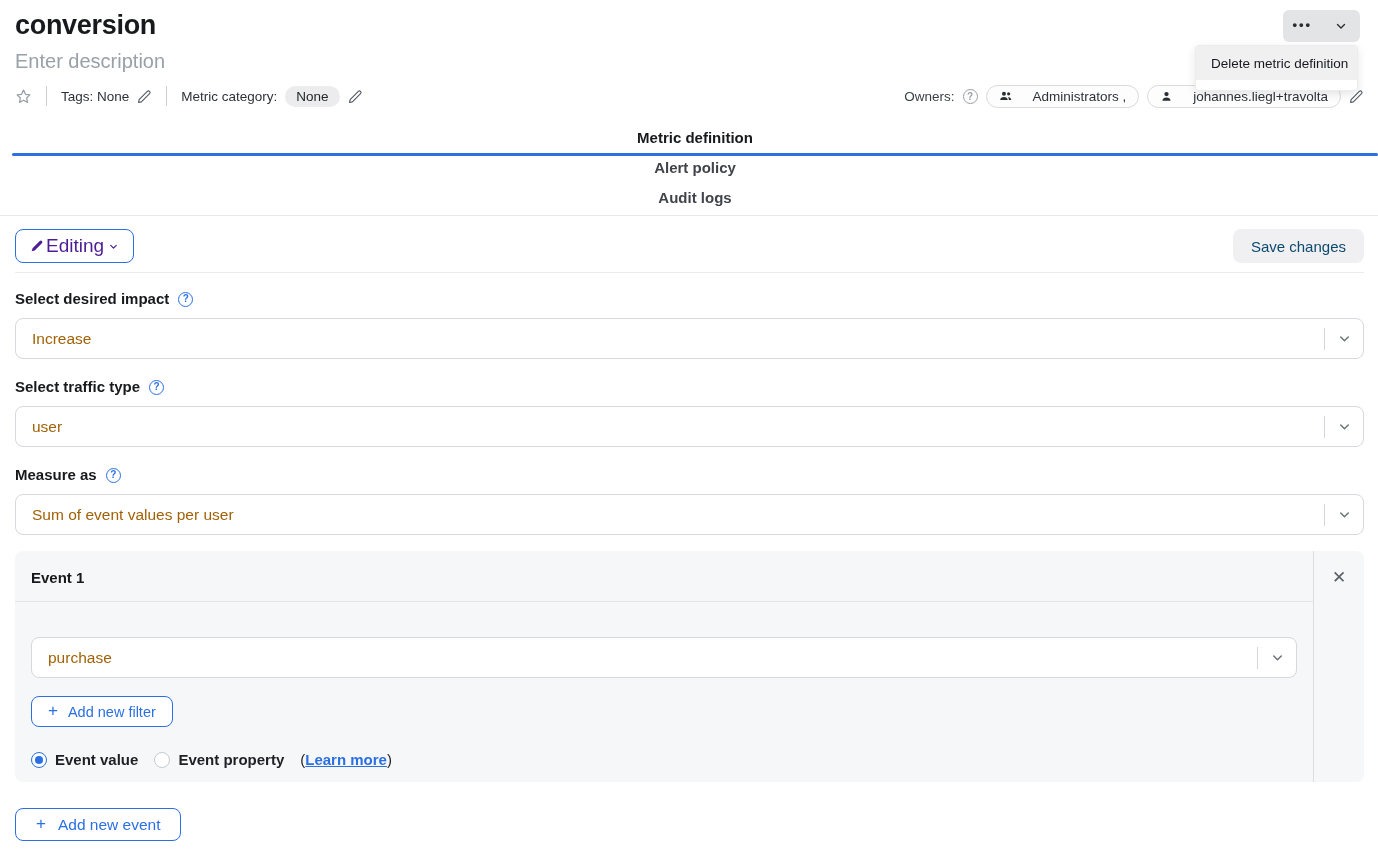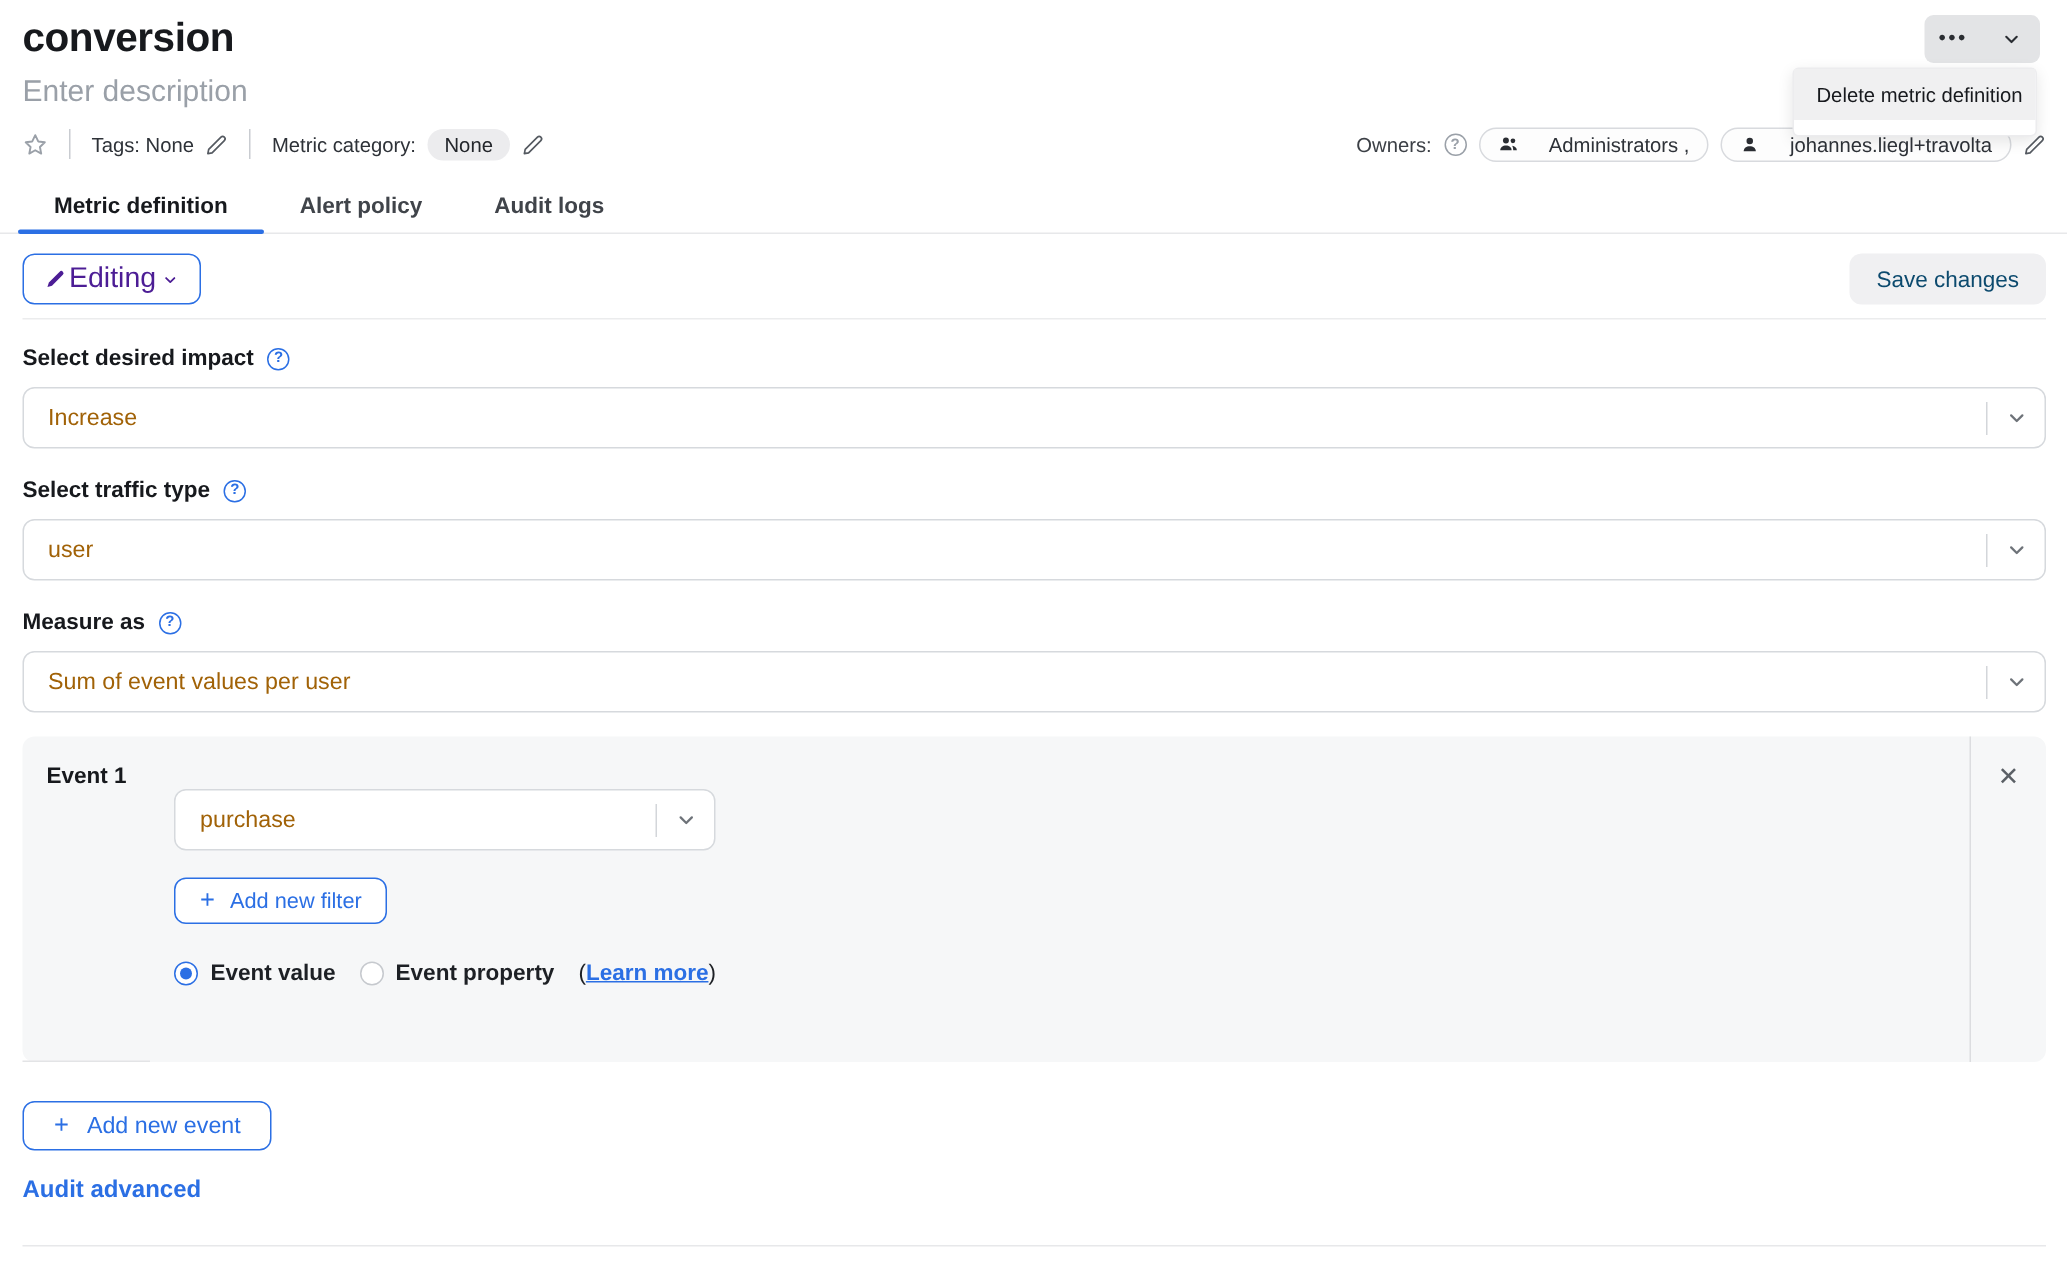--- a/index.html
+++ b/index.html
@@ -28,21 +28,21 @@
           border-radius:6px; display:flex; align-items:center; }
   .more-group button { flex:1; height:100%; background:none; border:none; cursor:pointer;
           display:flex; align-items:center; justify-content:center; color:#2a2d32; }
   .dots { font-size:13px; letter-spacing:2px; font-weight:700; line-height:1; padding-bottom:4px; }
 
   .menu { position:absolute; top:45px; right:20px; width:163px; background:#ffffff; z-index:5;
           border:1px solid #ececee; border-radius:4px; box-shadow:0 3px 10px rgba(0,0,0,.10); padding-bottom:10px; }
   .menu-item { background:#f0f0f1; padding:10px 15px 9px; font-size:13.5px; color:#17191d; cursor:pointer; white-space:nowrap; }
 
   
-  .tabbar { margin-top:18px; border-bottom:1px solid #e7e8ea; display:flex; padding-left:12px; }
+  .tabbar { margin-top:18px; border-bottom:1px solid #e7e8ea; display:flex; padding-left:12px;flex-direction:column; }
   .tab { padding:4px 24px 9px; font-size:15px; font-weight:600; color:#40444a; cursor:pointer; position:relative; background:none; border:none; }
   .tab.active { color:#17191d; }
   .tab.active::after { content:""; position:absolute; left:0; right:0; bottom:-1px; height:3px; background:#2b6fe4; border-radius:2px; }
 
   
   .toolbar { margin-top:13px; display:flex; align-items:center; justify-content:space-between;
              padding-bottom:9px; border-bottom:1px solid #ebeced; }
   .btn-outline-blue { display:inline-flex; align-items:center; gap:2px; height:34px; padding:0 14px;
              border:1.5px solid #2b6fe4; border-radius:8px; background:#fff; color:#4c1d95;
              font-size:19px; font-weight:500; cursor:pointer; font-family:inherit; }
@@ -53,21 +53,21 @@
   .field-label { margin-top:16px; display:flex; align-items:center; gap:9px;
              font-size:15px; font-weight:700; color:#17191d; line-height:20px; }
   .select { margin-top:9px; height:41px; border:1px solid #d6d9dd; border-radius:8px; background:#fff;
              display:flex; align-items:center; cursor:pointer; }
   .select-value { padding-left:16px; font-size:15.5px; color:#a16207; flex:1; }
   .select-sep { width:1px; height:22px; background:#d3d6da; }
   .select-caret { width:38px; display:flex; align-items:center; justify-content:center; color:#6e7379; }
 
   
   .event-card { margin-top:16px; background:#f6f7f8; border-radius:8px; display:flex; min-height:217px; }
-  .event-main { flex:1; display:flex; flex-direction:row; }
+  .event-main { flex:1; display:flex; flex-direction:column; }
   .event-head { padding:18px 16px 15px; border-bottom:1px solid #e3e4e6; font-size:15px; font-weight:700; color:#17191d; }
   .event-body { padding:16px 16px 14px; }
   .event-body .select { margin-top:19px; }
   .btn-filter { margin-top:18px; display:inline-flex; align-items:center; gap:10px; height:31px; padding:0 16px;
              border:1.5px solid #2b6fe4; border-radius:8px; background:#fff; color:#2b6fe4;
              font-size:14.5px; font-weight:500; cursor:pointer; font-family:inherit; }
   .plus { font-size:17px; font-weight:500; line-height:1; padding-bottom:2px; }
   .radio-row { margin-top:24px; display:flex; align-items:center; gap:8px; font-size:15px; }
   .radio { width:16px; height:16px; border-radius:50%; border:1.5px solid #c6c9ce; background:#fff;
              display:inline-flex; align-items:center; justify-content:center; cursor:pointer; }

